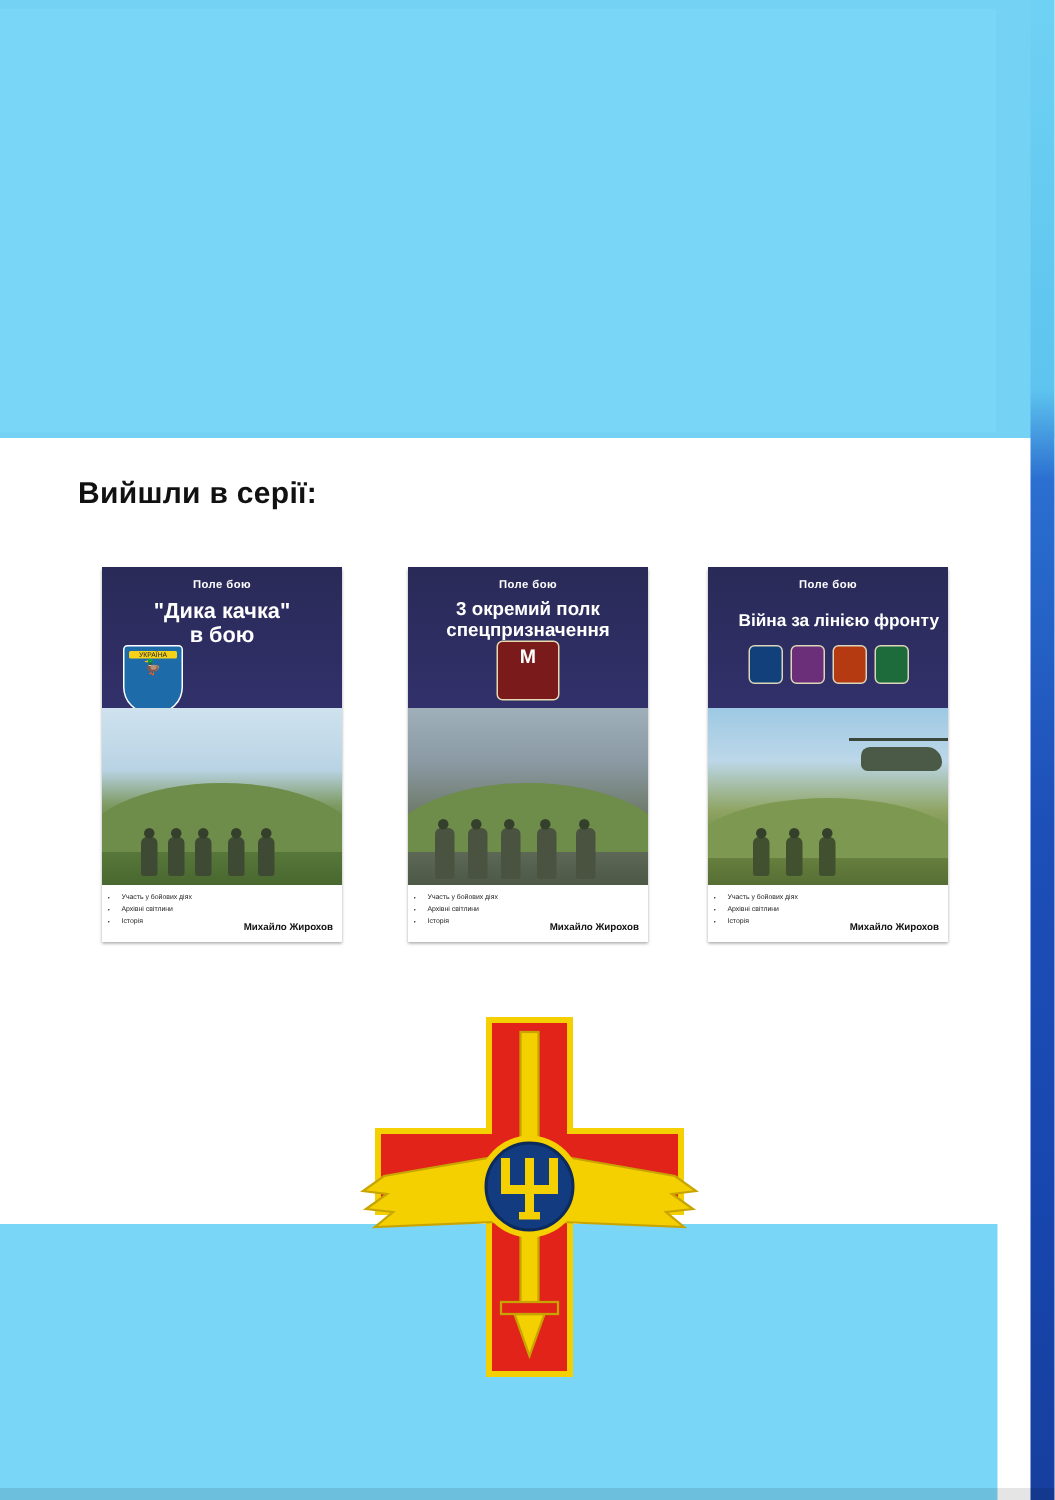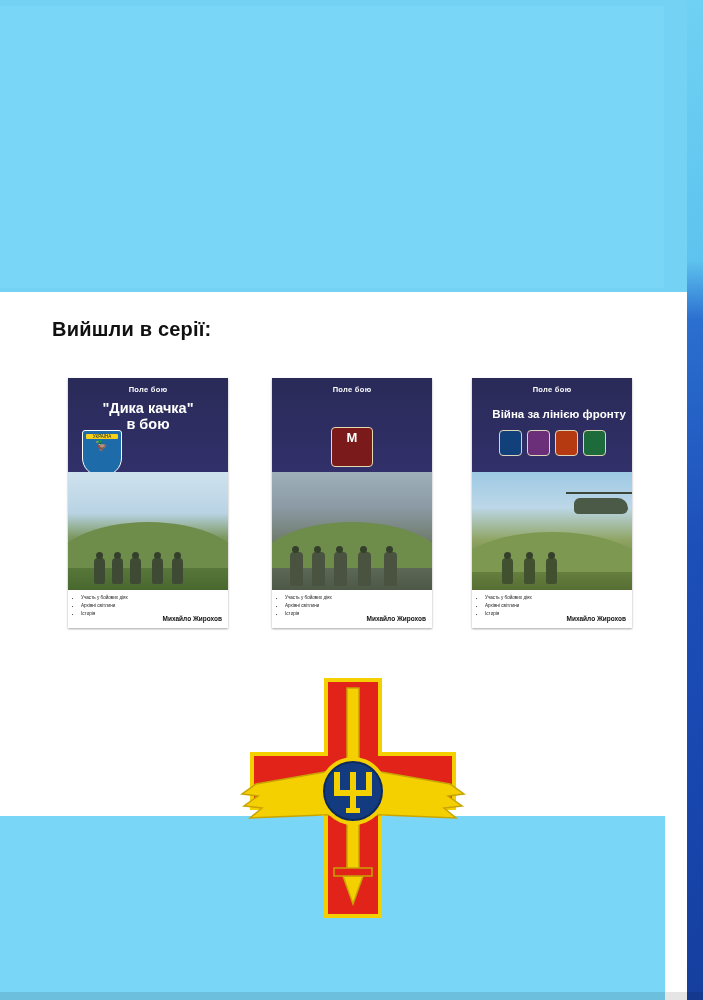--- a/index.html
+++ b/index.html
@@ -259,20 +259,25 @@
         </div>
         <div class="author">Михайло Жирохов</div>
       </div>
     </div>
 
     <div class="book b2">
       <div class="cover-top">
         <div class="series-tag">
           <span>Поле бою</span>
         </div>
+        <div class="cover-title">
+          <div>3 окремий полк</div>
+          <div>спецпризначення</div>
+          <div>в бою</div>
+        </div>
         <div class="badge-wrap">
           <div class="patch2">
             <div class="big">М</div>
           </div>
         </div>
       </div>
       <div class="cover-photo">
         <div class="ph-sky"></div>
         <div class="ph-hill"></div>
         <div class="fig" style="left:18px;"></div>

